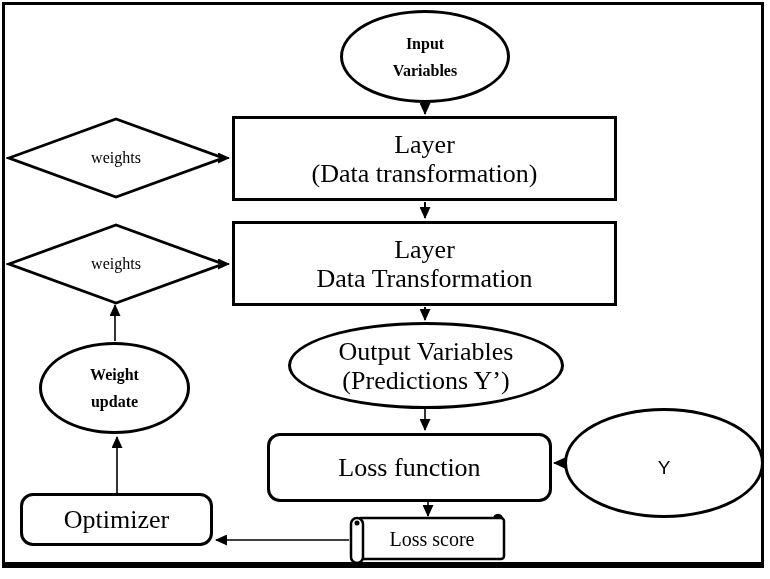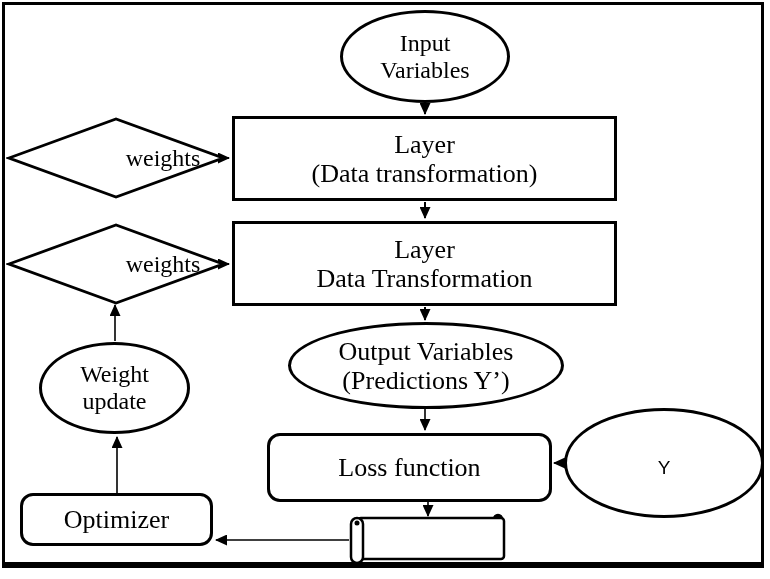--- a/index.html
+++ b/index.html
@@ -12,24 +12,24 @@
     border:3px solid #000;border-bottom-width:6px;box-sizing:border-box;
     pointer-events:none;
   }
   .node{position:absolute;box-sizing:border-box;display:flex;flex-direction:column;
     align-items:center;justify-content:center;text-align:center;background:#fff;}
   .node span{display:block;}
   .ellipse{border:3px solid #000;border-radius:50%;}
   .rect{border:3px solid #000;}
   .rounded{border:3px solid #000;border-radius:13px;}
   .lbl{font-size:26px;line-height:29px;}
-  .lbl-sm{font-size:24px;line-height:27px;}
+  .lbl-sm{font-size:16px;line-height:27px;font-weight:bold;}
   .diamond{position:absolute;}
   .diamond .dlabel{position:absolute;left:0;top:0;width:100%;height:100%;
-    display:flex;align-items:center;justify-content:center;font-size:24px;padding-left:47px;}
+    display:flex;align-items:center;justify-content:center;font-size:16px;}
   .overlay{position:absolute;left:0;top:0;pointer-events:none;}
   .scroll-shape{position:absolute;}
   .scroll-label{position:absolute;display:flex;align-items:center;justify-content:center;
     font-size:20px;}
   .sans-y{font-family:"Liberation Sans", sans-serif;font-size:19px;margin-top:10px;line-height:20px;}
   .tt-line1{font-size:20px;line-height:22px;}
 </style>
 </head>
 <body>
 
@@ -106,14 +106,15 @@
   <div class="node rounded lbl" style="left:20px;top:493px;width:193px;height:53px;">
     <span>Optimizer</span>
   </div>
 
   <svg class="scroll-shape" style="left:346px;top:510px;" width="164" height="56">
     <circle cx="152" cy="9" r="4.5" fill="#000" stroke="#000" stroke-width="1.5"></circle>
     <rect x="12" y="8" width="146" height="41" rx="3" fill="#fff" stroke="#000" stroke-width="2.5"></rect>
     <rect x="5" y="8" width="12" height="45" rx="6" fill="#fff" stroke="#000" stroke-width="2.5"></rect>
     <circle cx="11" cy="13" r="2.5" fill="#000"></circle>
   </svg>
+  <div class="scroll-label" style="left:360px;top:519px;width:144px;height:40px;">Loss score</div>
 
 </div>
 
 </body></html>

